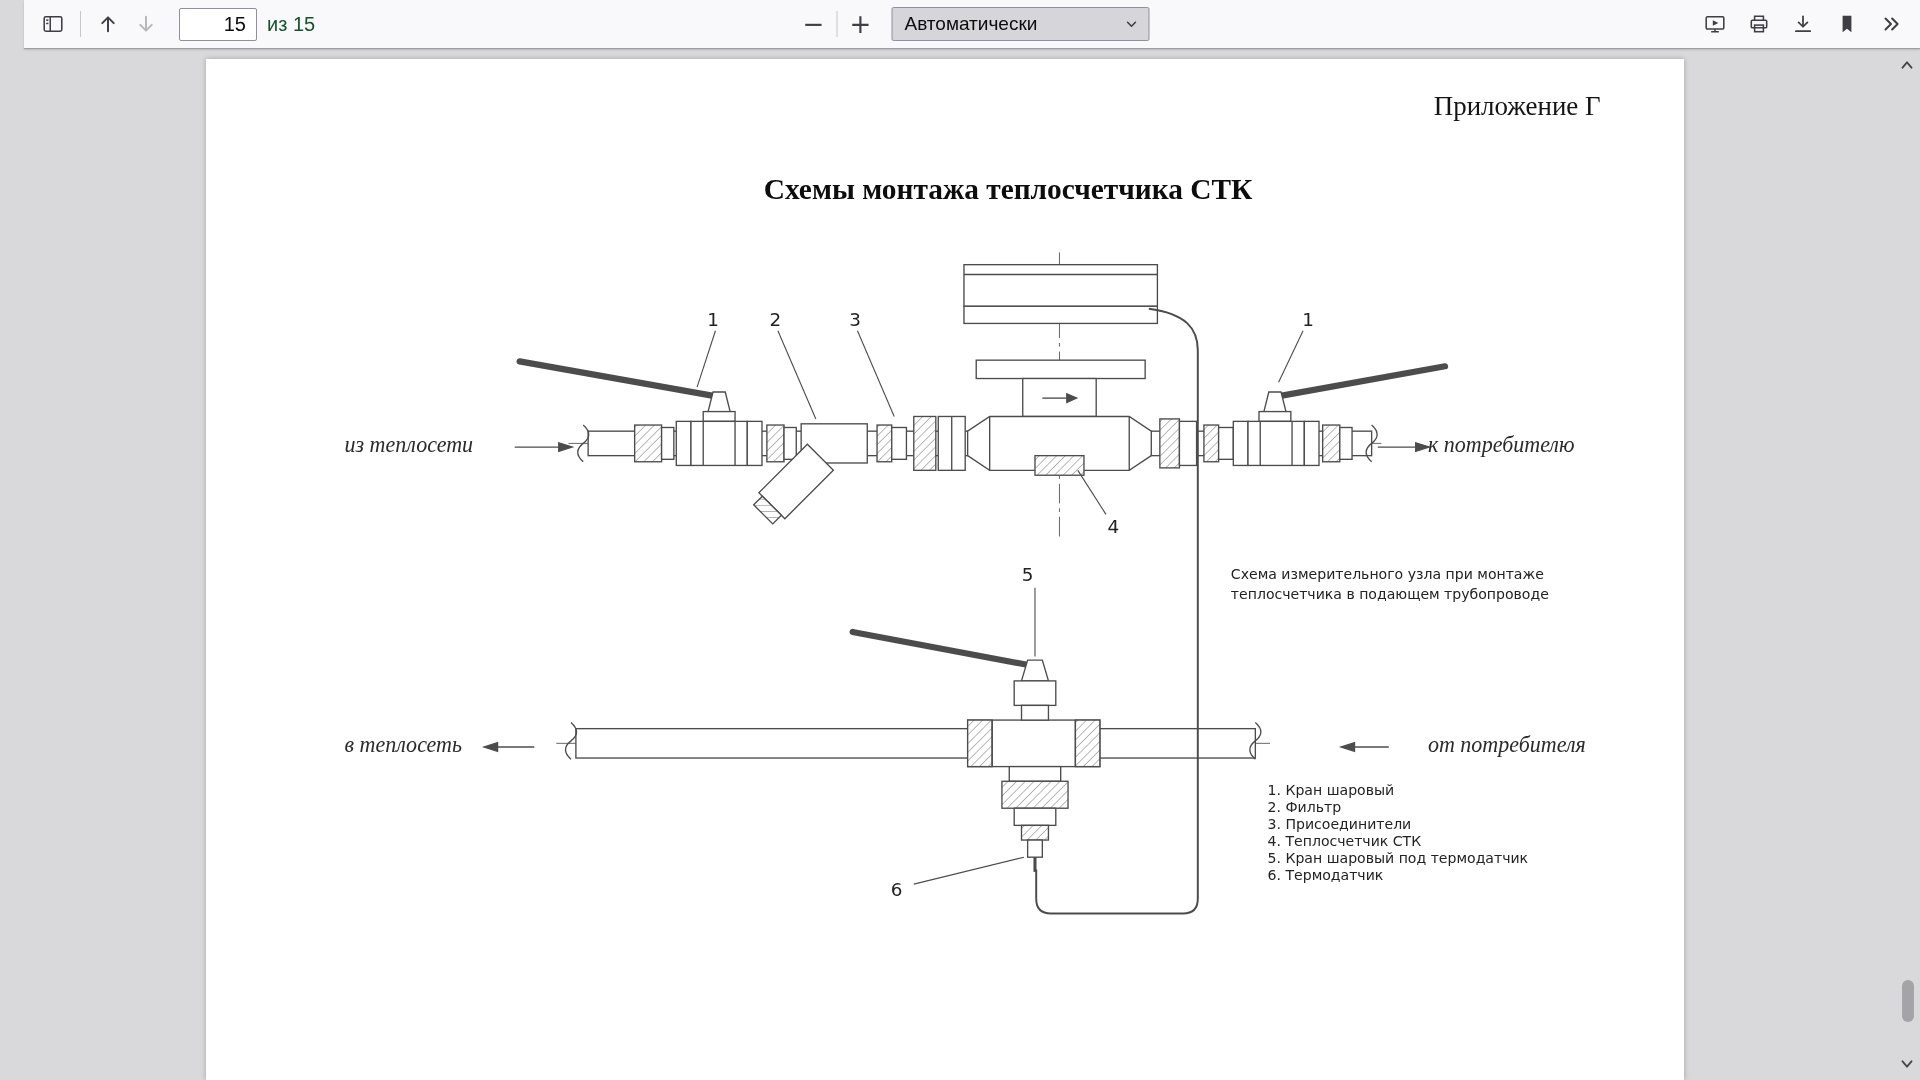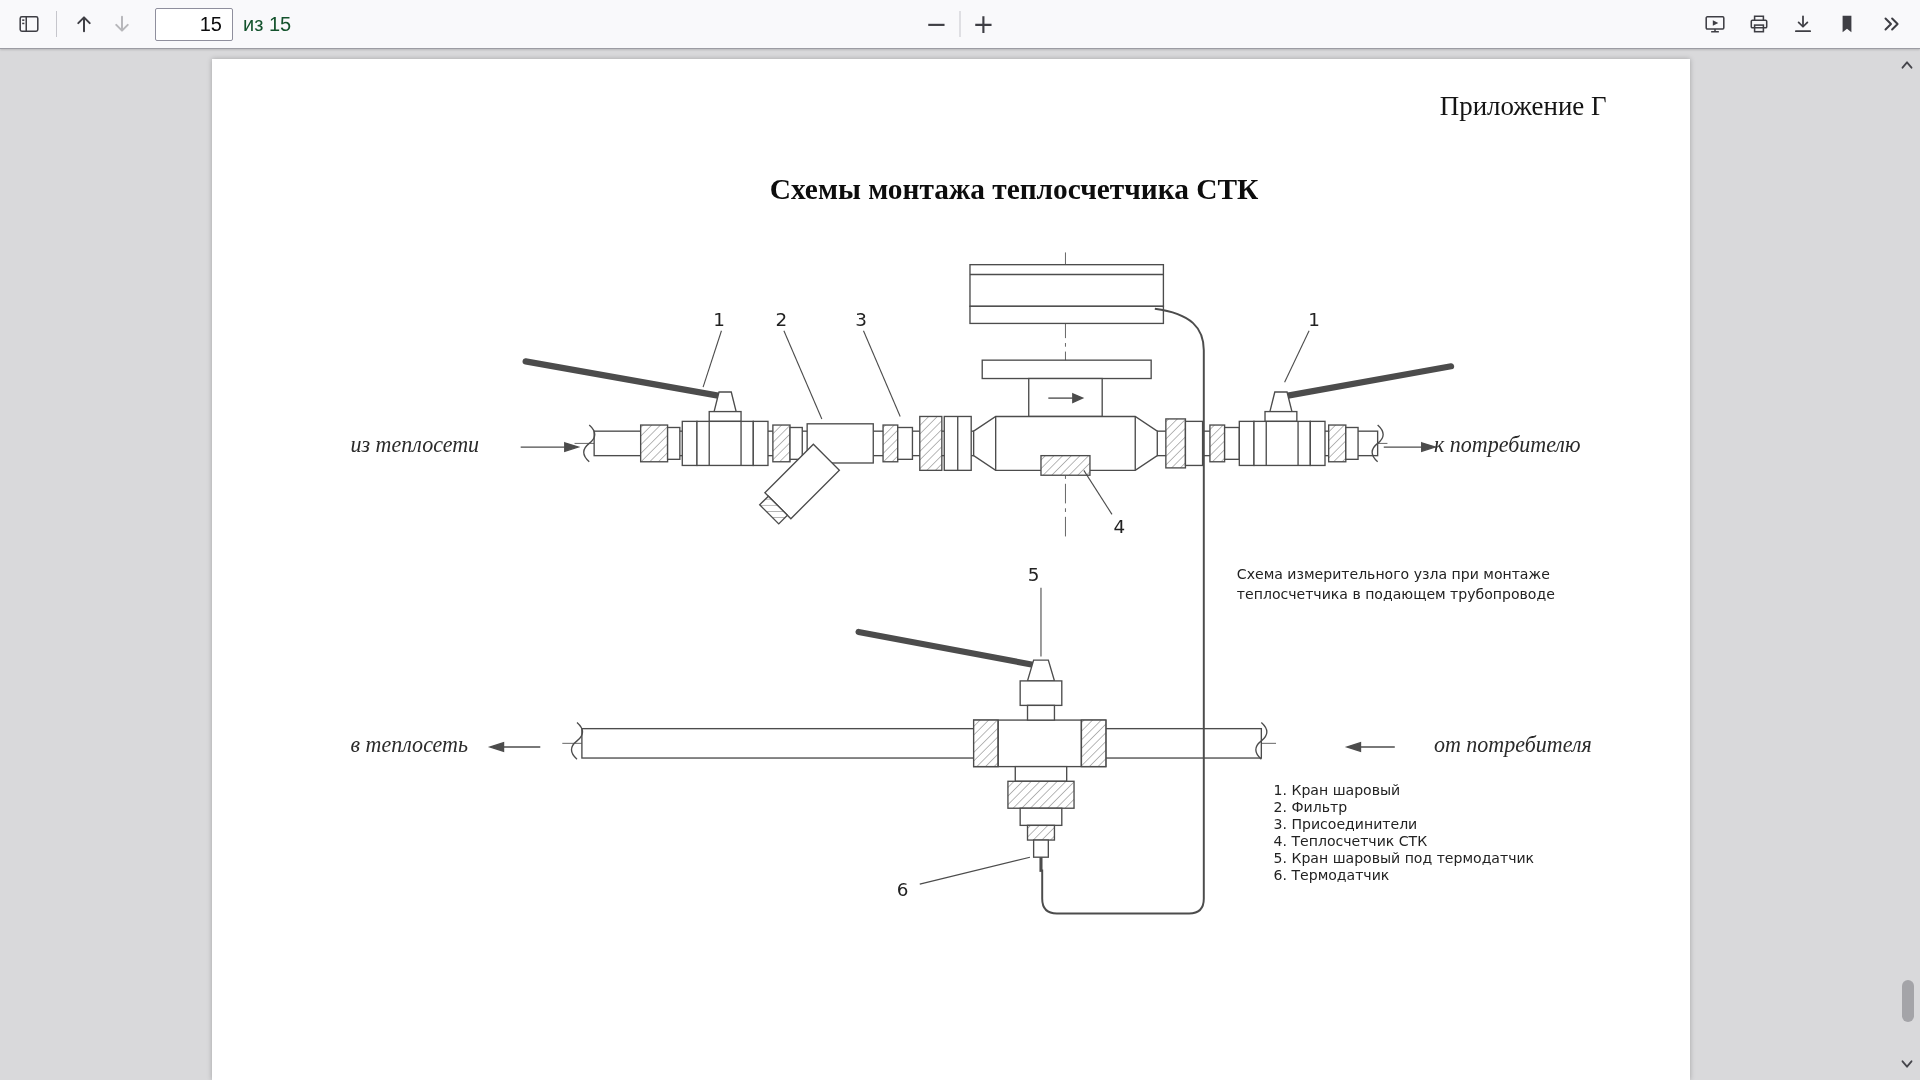--- a/index.html
+++ b/index.html
@@ -7,21 +7,21 @@
   body { font-family:"Liberation Sans", sans-serif; background:#d9d9db; }
 
   .app { position:relative; width:1920px; height:1080px; }
 
   
   .toolbar {
     position:relative; z-index:5;
     height:49px; background:#f9f9fb;
     border-bottom:1px solid #9c9ca3;
     box-shadow:0 1px 2px rgba(0,0,0,.15);
-    display:flex; align-items:center; padding:0 10px;
+    display:flex; align-items:center; padding:0 10px;margin-left:24px;
   }
   .tb-left { display:flex; align-items:center; }
   .tb-center { position:absolute; left:50%; transform:translateX(-50%); display:flex; align-items:center; }
   .tb-right { margin-left:auto; display:flex; align-items:center; gap:6px; }
   .tb-btn {
     width:38px; height:38px; border:none; background:transparent; border-radius:2px;
     display:flex; align-items:center; justify-content:center; cursor:pointer; color:#3e3e44;
   }
   .tb-btn.disabled { opacity:.35; }
   .tb-btn svg { display:block; }
@@ -38,21 +38,21 @@
   .zoom-select {
     height:34px; min-width:258px; margin-left:12px;
     background:#d5d5da; border:1px solid #8f8f9d; border-radius:2px;
     display:flex; align-items:center; justify-content:space-between;
     padding:0 10px 0 12px; font-size:19px; color:#0c0c0d; cursor:pointer;
   }
 
   
   .content { position:absolute; top:49px; left:0; right:0; bottom:0; background:#d9d9db; }
   .pdf-page {
-    position:absolute; left:212px; top:10px; width:1478px; height:1021px;
+    position:absolute; left:206px; top:10px; width:1478px; height:1021px;
     background:#ffffff; box-shadow:0 0 5px rgba(0,0,0,.25);
   }
   .pdf-page svg { display:block; width:1478px; height:1021px; }
 
   
   .t-serif       { font-family:"Liberation Serif", serif; fill:#141414; font-size:22px; }
   .t-serif-bold  { font-family:"Liberation Serif", serif; fill:#0d0d0d; font-size:24px; font-weight:bold; }
   .t-label       { font-family:"Liberation Serif", serif; font-style:italic; font-size:18px; fill:#2b2b2b; }
   .t-note        { font-family:"DejaVu Sans", sans-serif; font-size:11.5px; fill:#222; }
   .t-callout     { font-family:"DejaVu Sans", sans-serif; font-size:15px; fill:#222; }
@@ -103,20 +103,26 @@
     </div>
 
     <div class="tb-center">
       <button class="tb-btn">
         <span class="glyph">−</span>
       </button>
       <div class="tb-sep small"></div>
       <button class="tb-btn">
         <span class="glyph">+</span>
       </button>
+      <div class="zoom-select">
+        <span>Автоматически</span>
+        <svg width="14" height="14" viewBox="0 0 16 16" fill="none" stroke="#3e3e44" stroke-width="1.8" stroke-linecap="round" stroke-linejoin="round">
+          <path d="M3.5 6 8 10.5 12.5 6"></path>
+        </svg>
+      </div>
     </div>
 
     <div class="tb-right">
       <button class="tb-btn">
         <svg width="22" height="22" viewBox="0 0 20 20" fill="none" stroke="#3e3e44" stroke-width="1.4">
           <rect x="2" y="3.5" width="16" height="11" rx="1"></rect>
           <polygon points="8,6.5 13,9 8,11.5" fill="#3e3e44" stroke="none"></polygon>
           <path d="M10 14.5v2.5M6.5 17h7"></path>
         </svg>
       </button>

